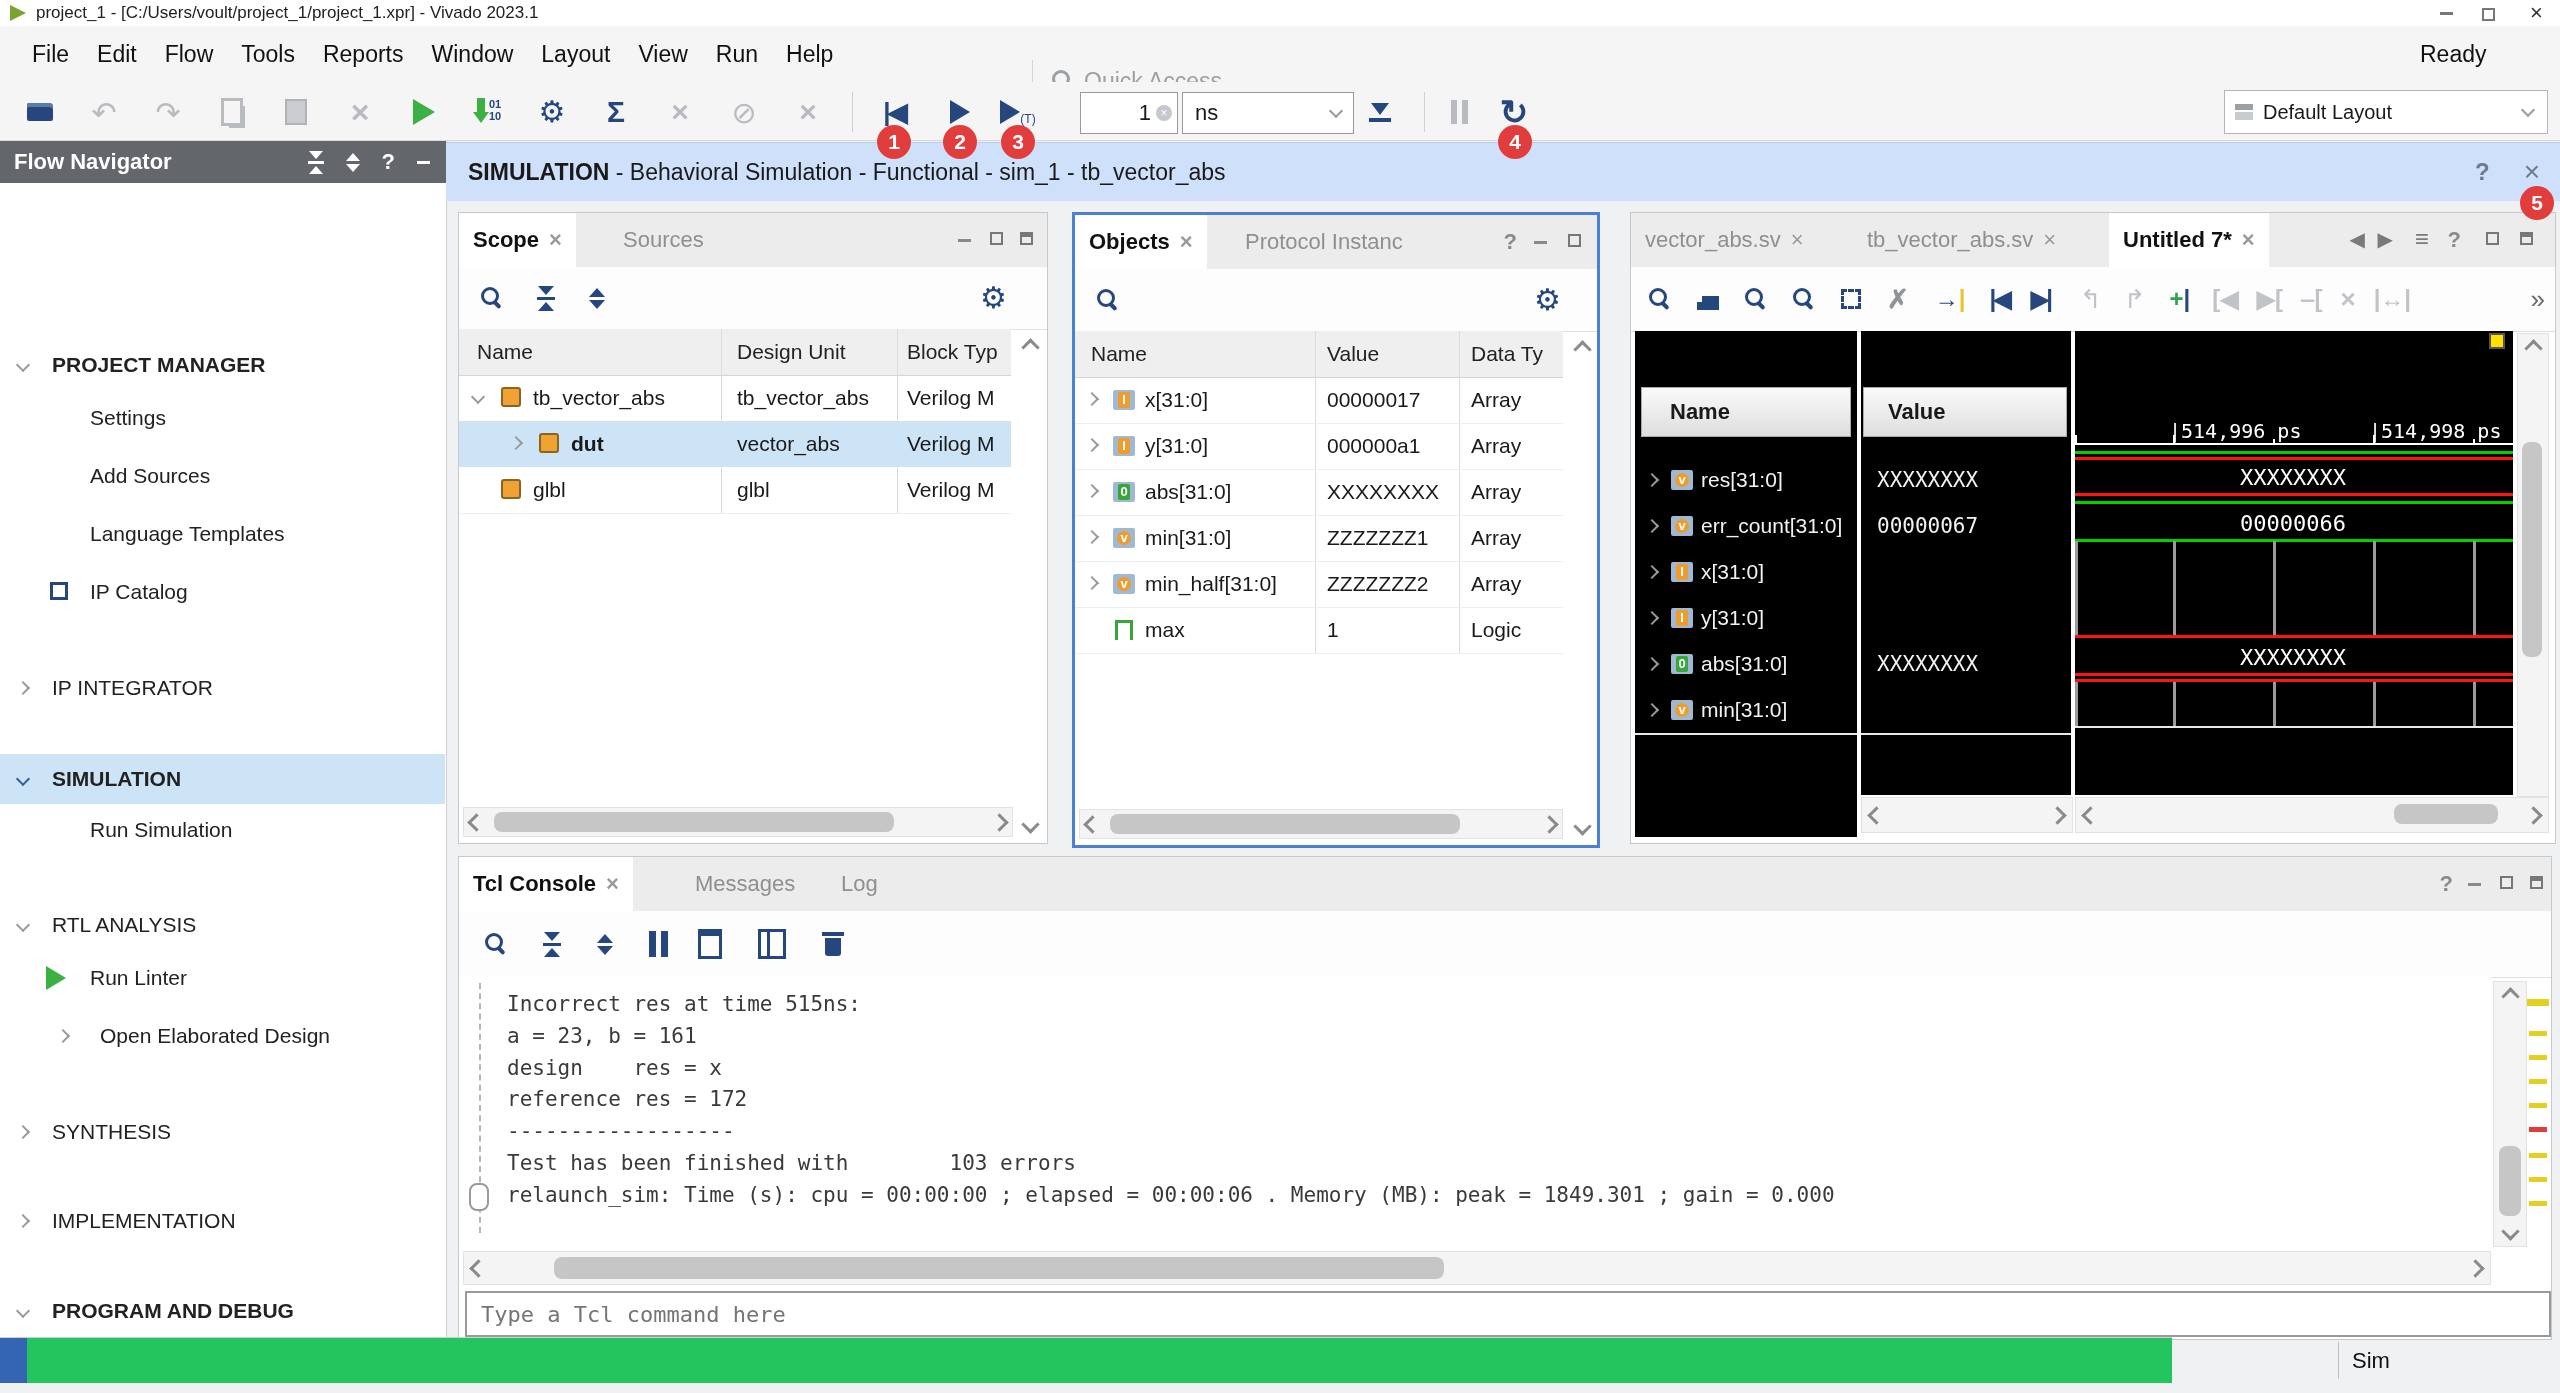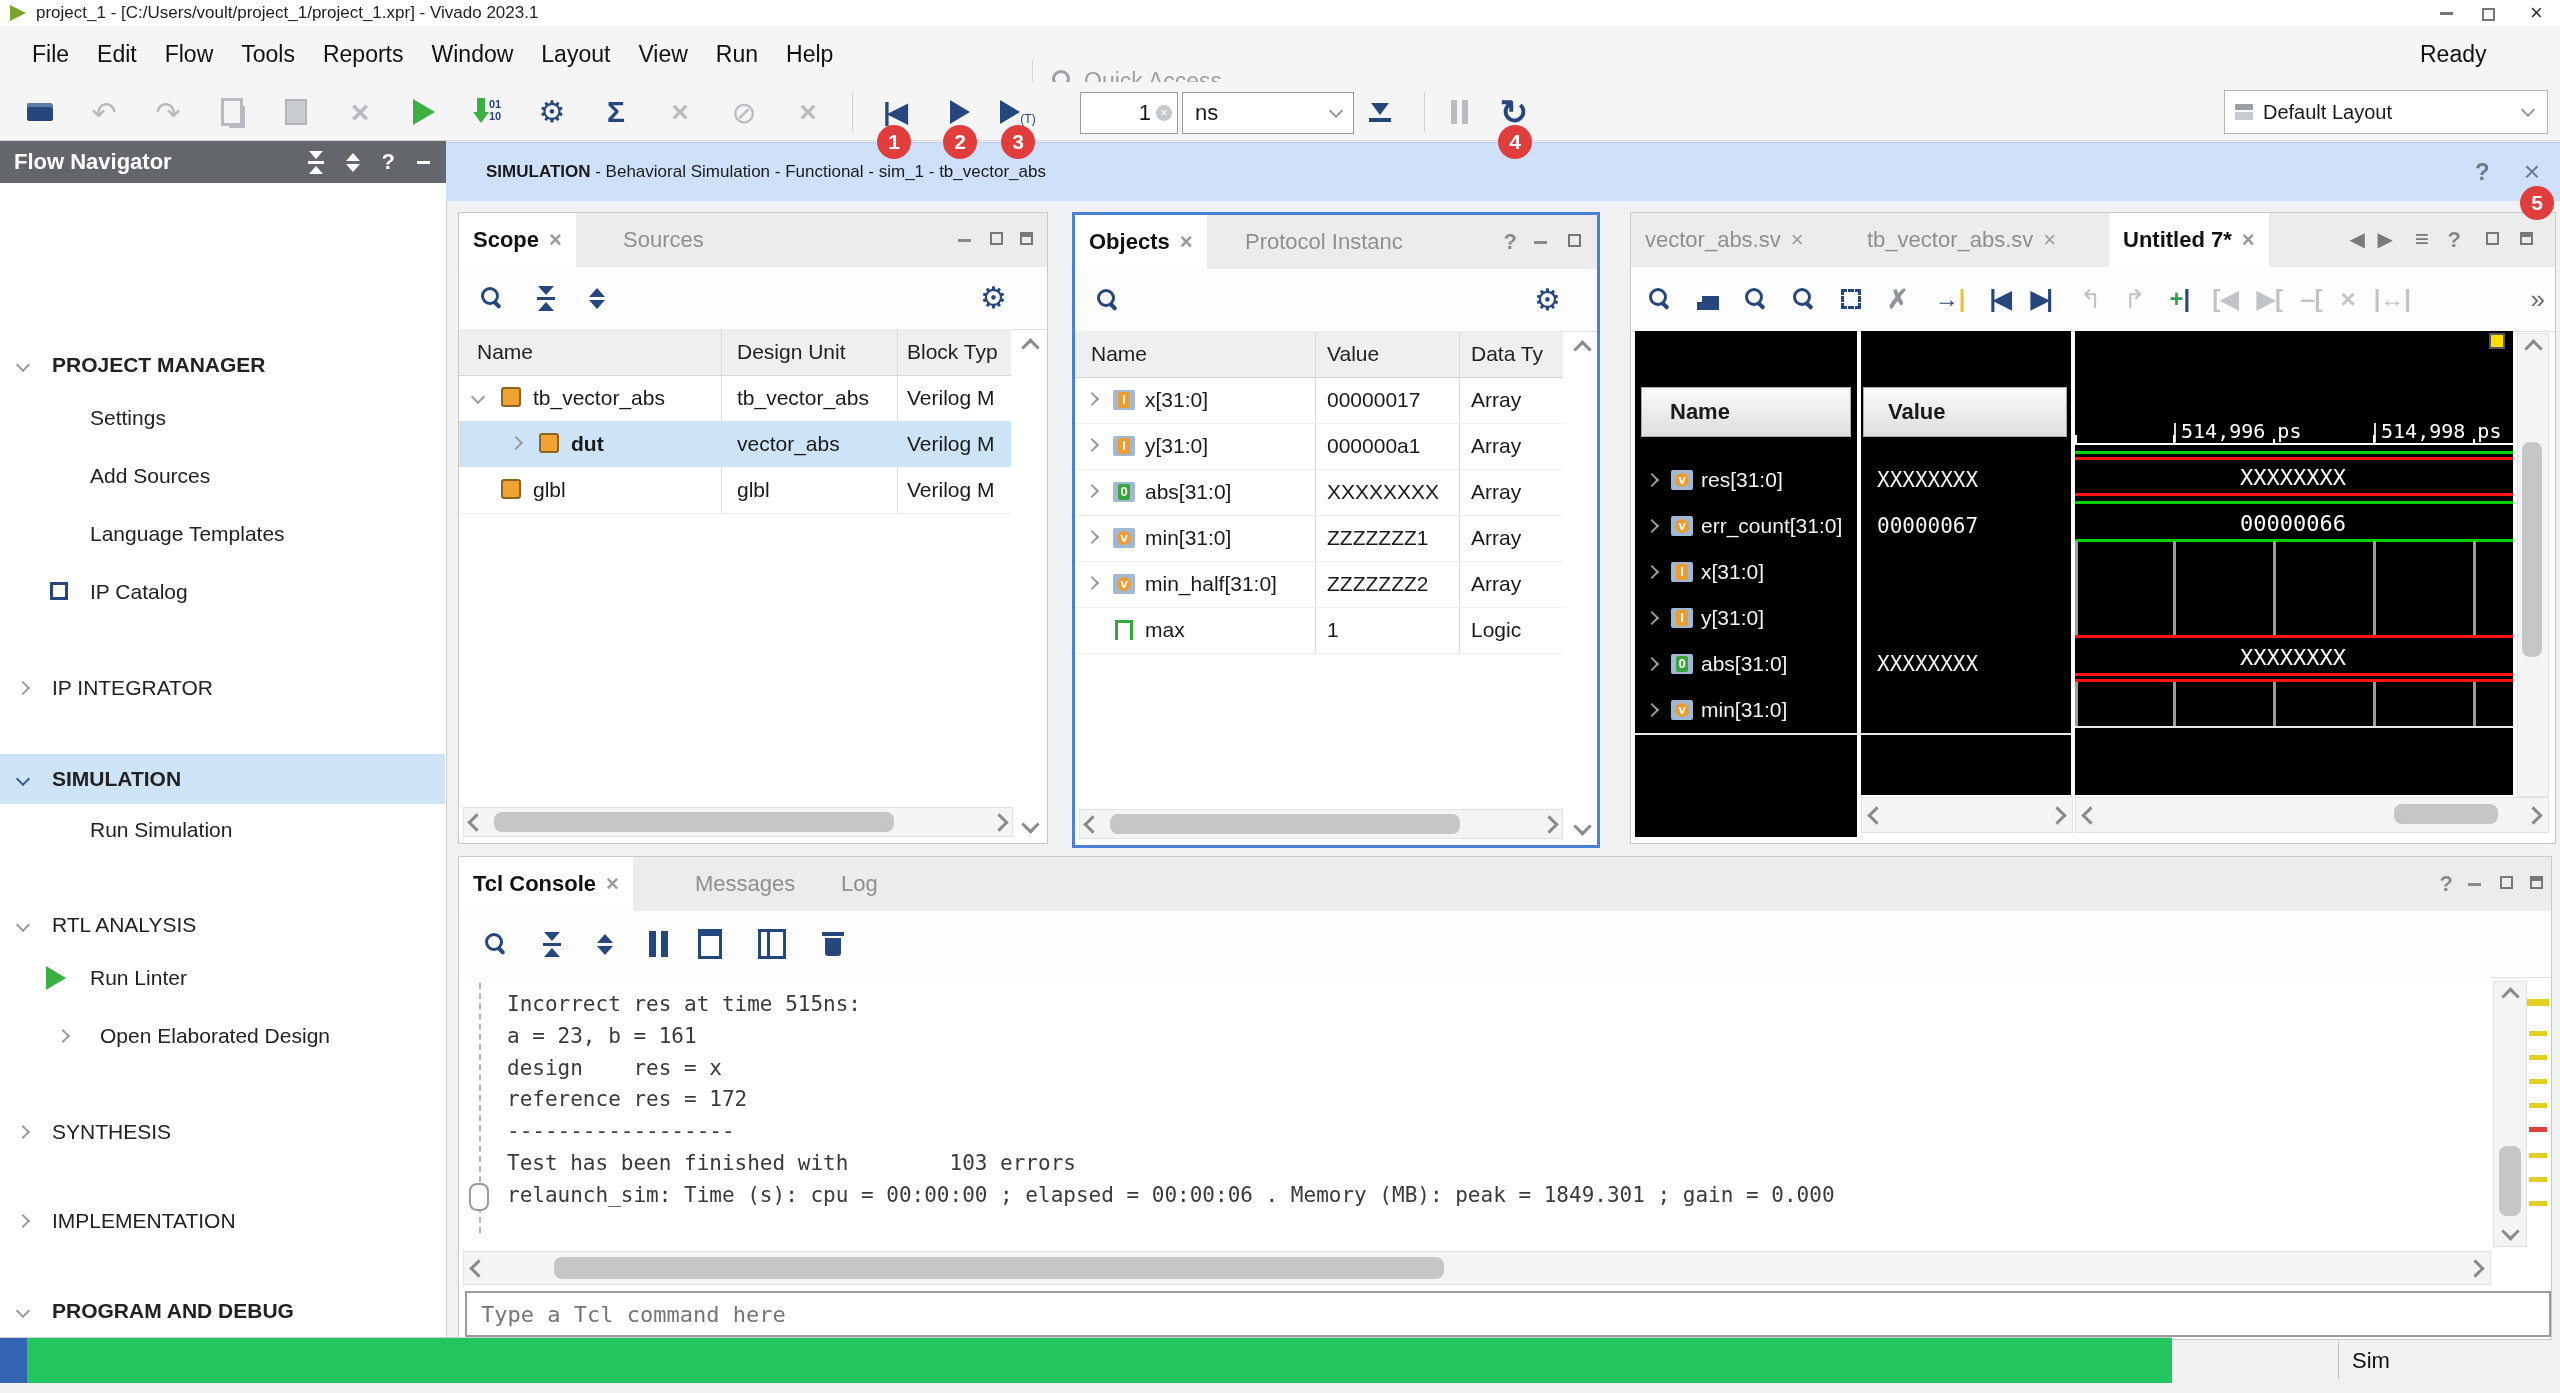--- a/index.html
+++ b/index.html
@@ -248,21 +248,21 @@
         <span style="position:absolute;left:2px;top:0;width:8px;height:13px;background:#3cb043;"></span>
         <span class="tri" style="position:absolute;left:-2px;top:13px;border-left:8px solid transparent;border-right:8px solid transparent;border-top:11px solid #3cb043;"></span>
         <span style="position:absolute;left:14px;top:1px;font-size:11px;font-weight:bold;color:#555;line-height:12px;">01<br>10</span>
       </span>
       <span class="lbl">Generate Bitstream</span>
     </div>
 
   </div>
 
   <div class="a flexc" style="left:446px;top:142px;width:2114px;height:58px;background:#cfe1fa;border-top:1px solid #b9cce8;">
-    <span style="margin-left:40px;font-size:17px;">
+    <span style="margin-left:22px;font-size:23px;">
       <b>SIMULATION</b><span> - Behavioral Simulation - Functional - sim_1 - tb_vector_abs</span>
     </span>
     <span style="flex:1;"></span>
     <span style="color:#6f7a8a;font-size:24px;font-weight:bold;margin-right:34px;">?</span>
     <span style="color:#6f7a8a;font-size:28px;margin-right:20px;">×</span>
   </div>
 
   <div class="panel" style="left:458px;top:212px;width:588px;height:630px;">
     <div class="tabbar">
       <span class="tab active" style="left:0;">

